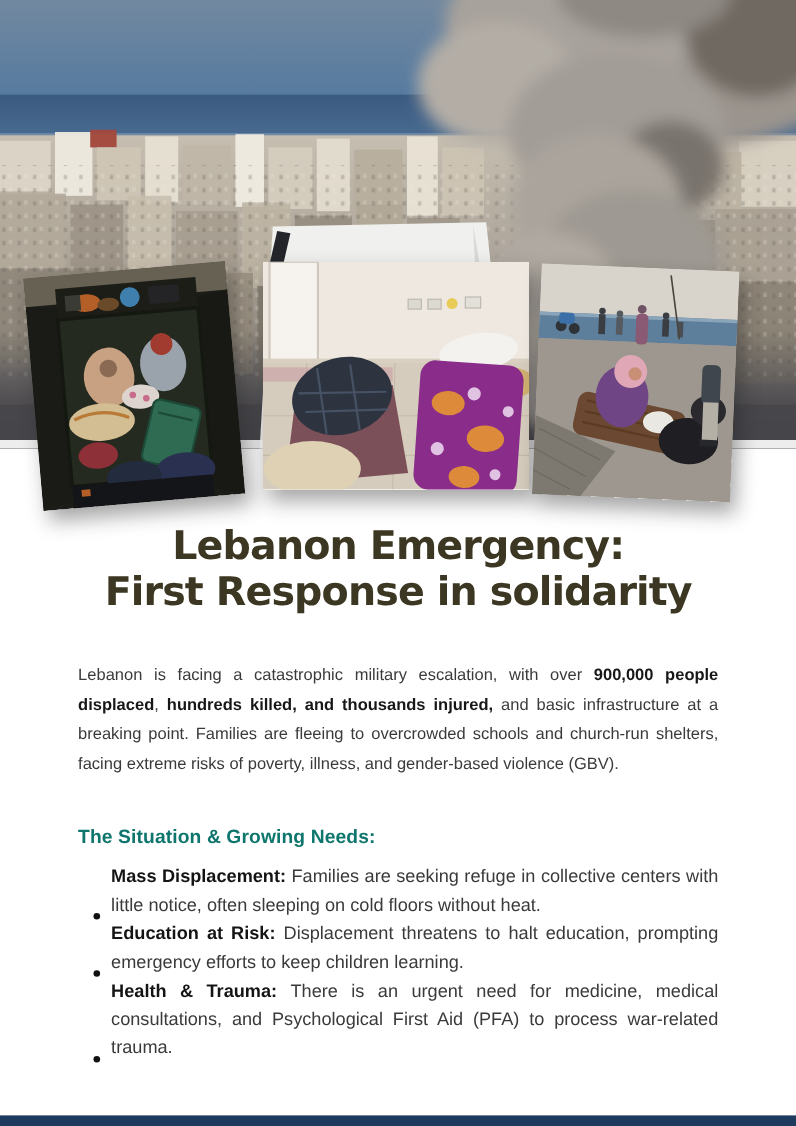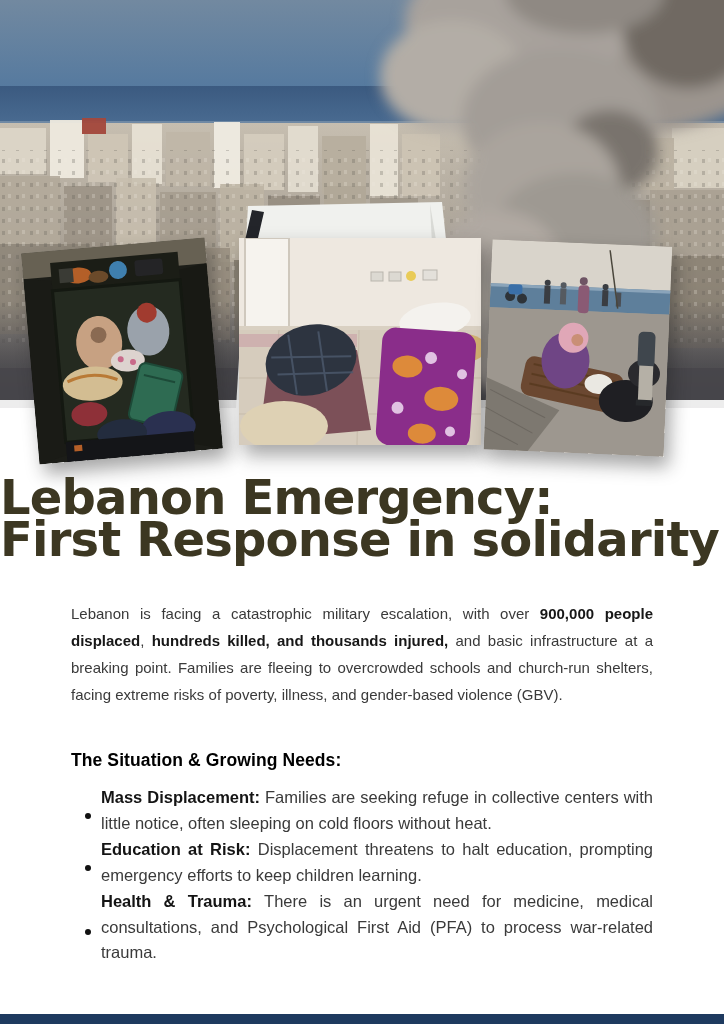--- a/index.html
+++ b/index.html
@@ -9,35 +9,35 @@
   
   .hero{position:absolute;top:0;left:0;width:724px;height:470px;}
   .hero svg.bg{position:absolute;top:0;left:0;display:block;}
   .photo{position:absolute;box-shadow:5px 10px 18px rgba(30,30,30,.40);}
   .photo svg{display:block;}
   .photo-left{left:30px;top:245px;transform:rotate(-5deg);}
   .photo-center{left:239px;top:238px;}
   .photo-right{left:488px;top:243px;transform:rotate(2.4deg);}
 
   
-  .title{position:absolute;top:476px;left:0;width:724px;margin:0;
-         font-family:"DejaVu Sans",sans-serif;font-weight:bold;font-size:48px;line-height:42px;
+  .title{position:absolute;top:476px;left:0;width:724px;margin:0;text-align:center;
+         font-family:"DejaVu Sans",sans-serif;font-weight:bold;font-size:36px;line-height:42px;
          letter-spacing:-0.8px;color:#3c3722;}
   .title span{display:block;}
 
   
   .intro{position:absolute;top:600px;left:71px;width:582px;margin:0;
          font-size:15px;line-height:27px;color:#3a3a3a;text-align:justify;}
   .intro .b{font-weight:bold;color:#171717;}
 
   .subhead{position:absolute;top:750px;left:71px;margin:0;
-           font-size:17.5px;font-weight:bold;color:#000000;letter-spacing:.1px;}
+           font-size:17.5px;font-weight:bold;color:#0f766e;letter-spacing:.1px;}
 
   .bullets{position:absolute;top:785px;left:71px;width:582px;margin:0;padding:0;list-style:none;}
-  .bullets li{display:flex;align-items:center;margin:0 0 1px 0;}
+  .bullets li{display:flex;align-items:flex-end;margin:0 0 1px 0;}
   .dot{flex:0 0 auto;width:6px;height:6px;border-radius:50%;background:#111;
        margin:10px 10px 0 14px;}
   .li-text{flex:1 1 auto;font-size:16.5px;line-height:25.5px;color:#3a3a3a;text-align:justify;}
   .li-text .b{font-weight:bold;color:#141414;}
 
   .footer-bar{position:absolute;top:1014px;left:0;width:724px;height:10px;background:#1e3a5f;}
 </style>
 </head>
 <body>
 

